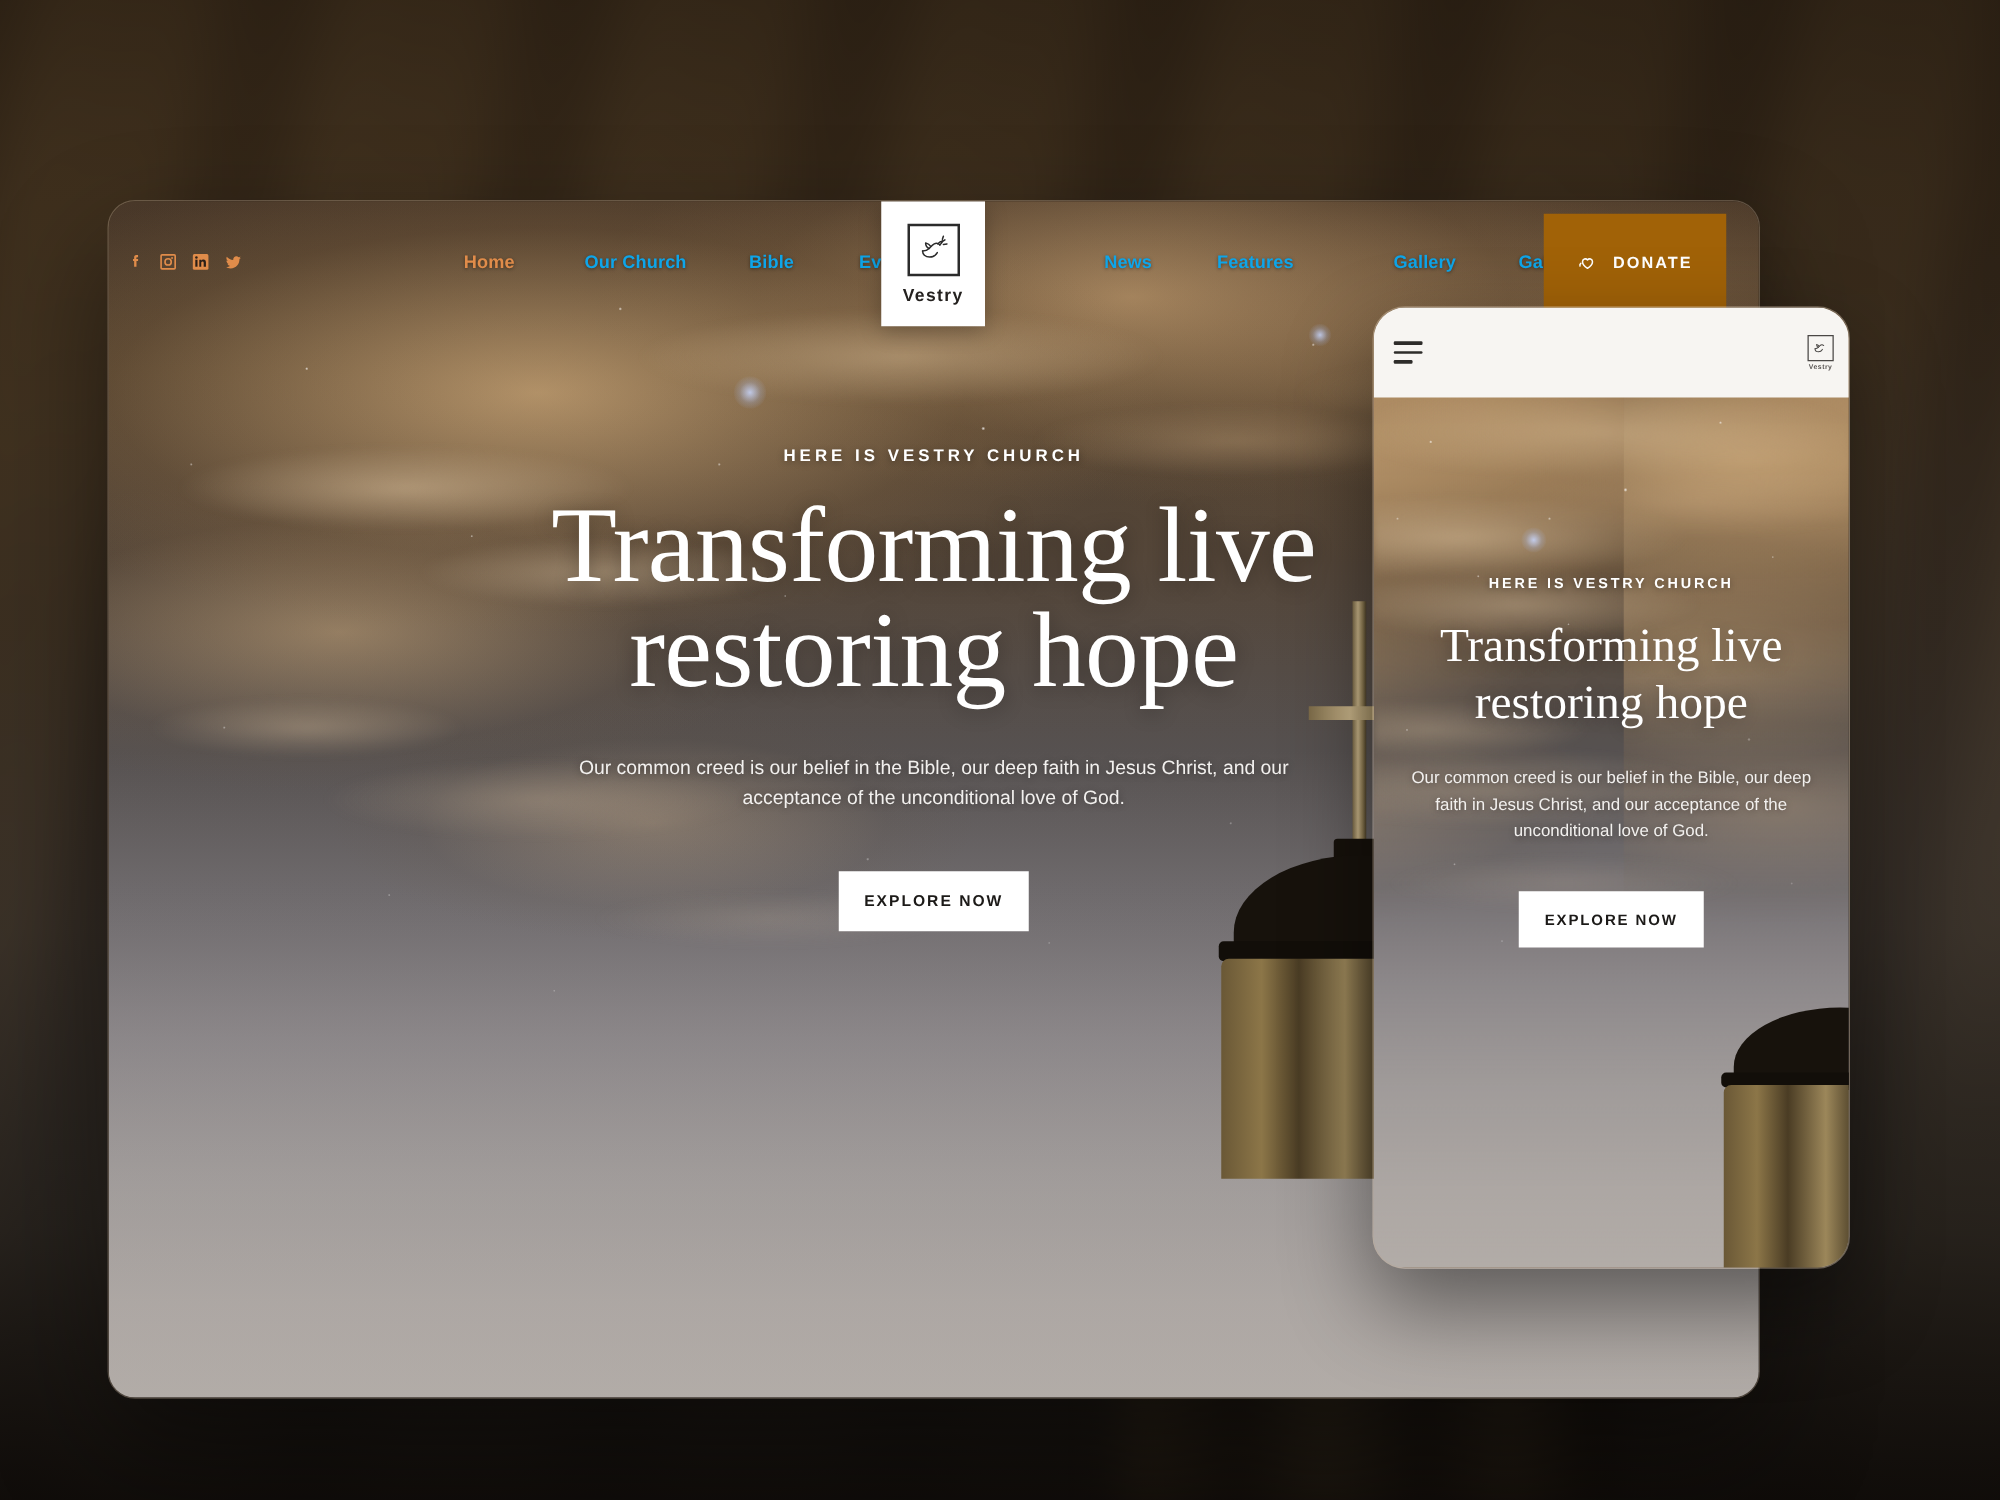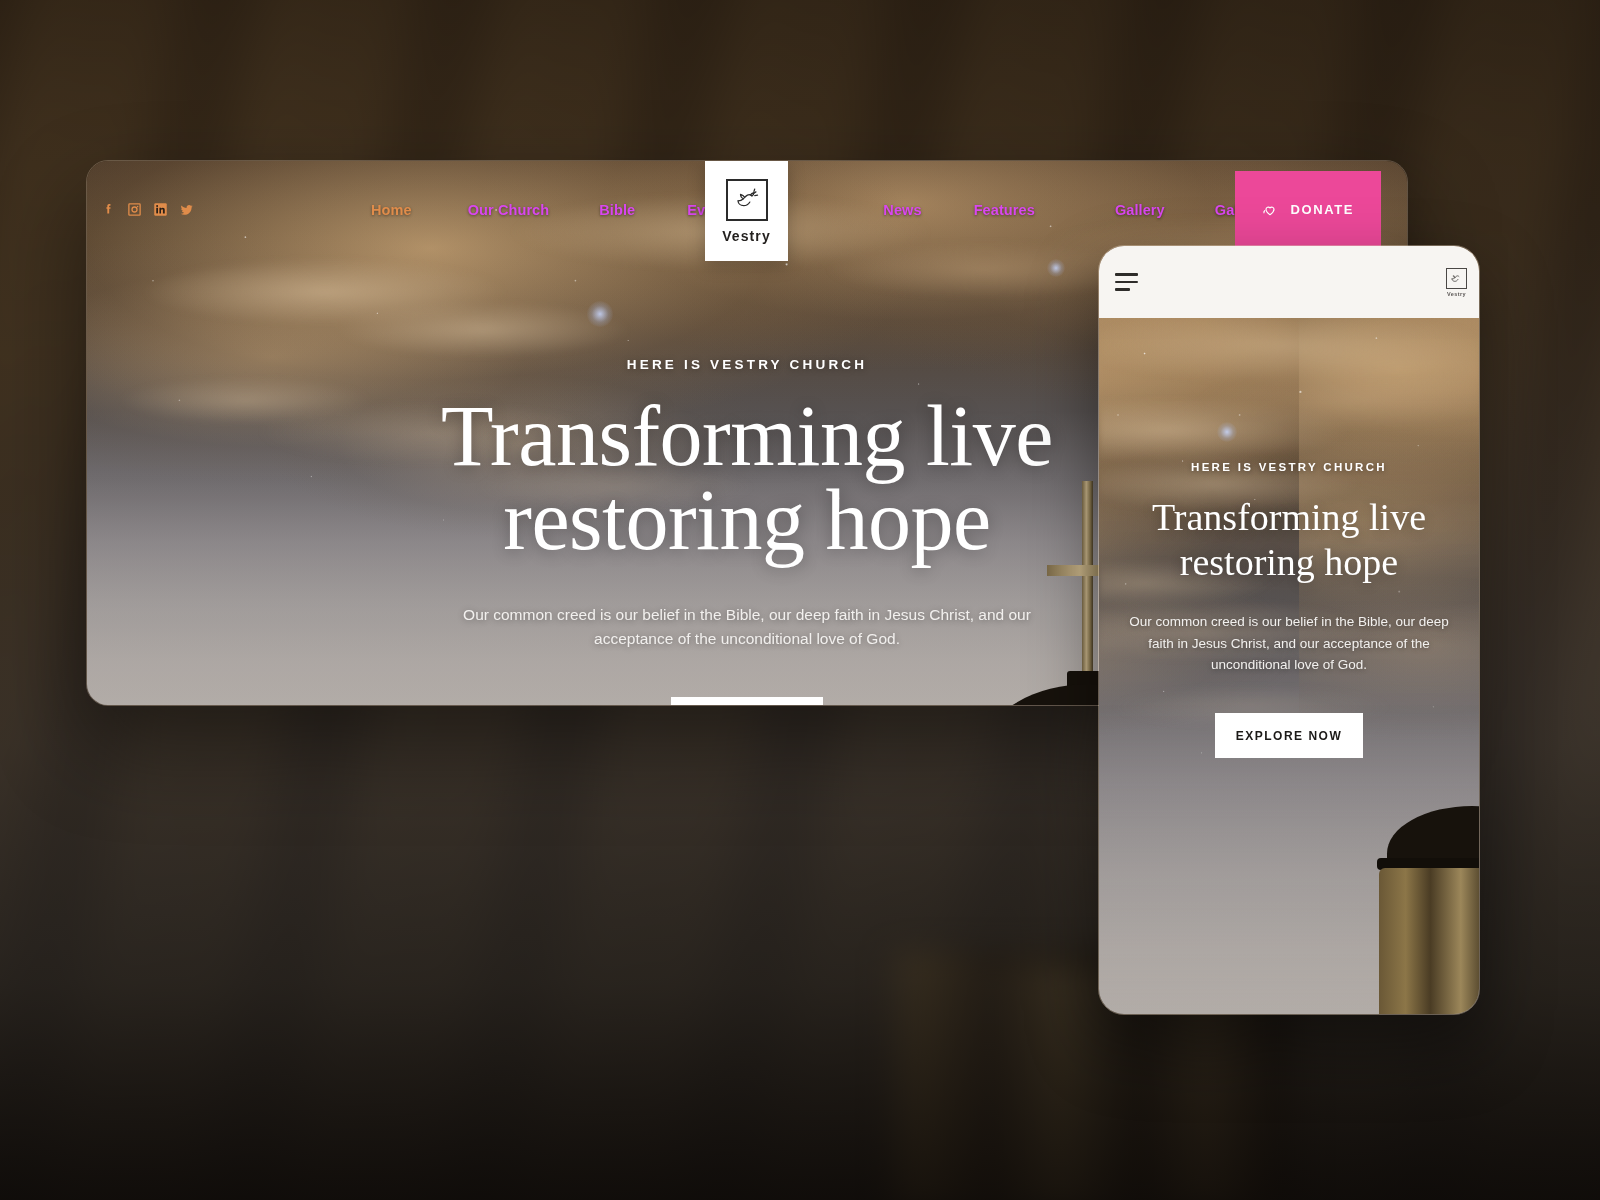--- a/index.html
+++ b/index.html
@@ -68,21 +68,21 @@
         rgba(24,17,10,0.9) 92%, rgba(24,17,10,0.0) 100%);
     filter: blur(14px);
   }
 
   
   .desktop-mock {
     position: absolute;
     left: 86px;
     top: 160px;
     width: 1322px;
-    height: 546px;
+    height: 959px;
     border-radius: 22px;
     overflow: hidden;
     box-shadow: 0 40px 90px rgba(0,0,0,0.45);
     border: 1px solid rgba(190,170,150,0.35);
     box-sizing: border-box;
   }
 
   
   .hero-photo {
     position: absolute;
@@ -210,21 +210,21 @@
   }
   .social-ico svg { display: block; }
 
   .menu {
     position: absolute;
     left: 284px;
     display: flex;
     align-items: center;
   }
   .menu-item {
-    color: #d946ef;
+    color: #0ea5e9;
     font-size: 14.5px;
     font-weight: bold;
     letter-spacing: .1px;
     white-space: nowrap;
     padding: 0 0;
     text-shadow: 0 1px 3px rgba(0,0,0,.45);
     cursor: pointer;
   }
   .menu-item.active { color: #e08c4a; }
 
@@ -252,21 +252,21 @@
     font-size: 14px;
     font-weight: bold;
     color: #24211f;
     letter-spacing: 1.1px;
   }
 
   .donate-btn {
     position: absolute;
     right: 26px;
     height: 45px;
-    background: #ec4899;
+    background: #a16207;
     color: #ffffff;
     display: flex;
     align-items: center;
     justify-content: center;
     gap: 12px;
     padding: 16px 27px;
     font-size: 13px;
     font-weight: bold;
     letter-spacing: 1.6px;
     cursor: pointer;

